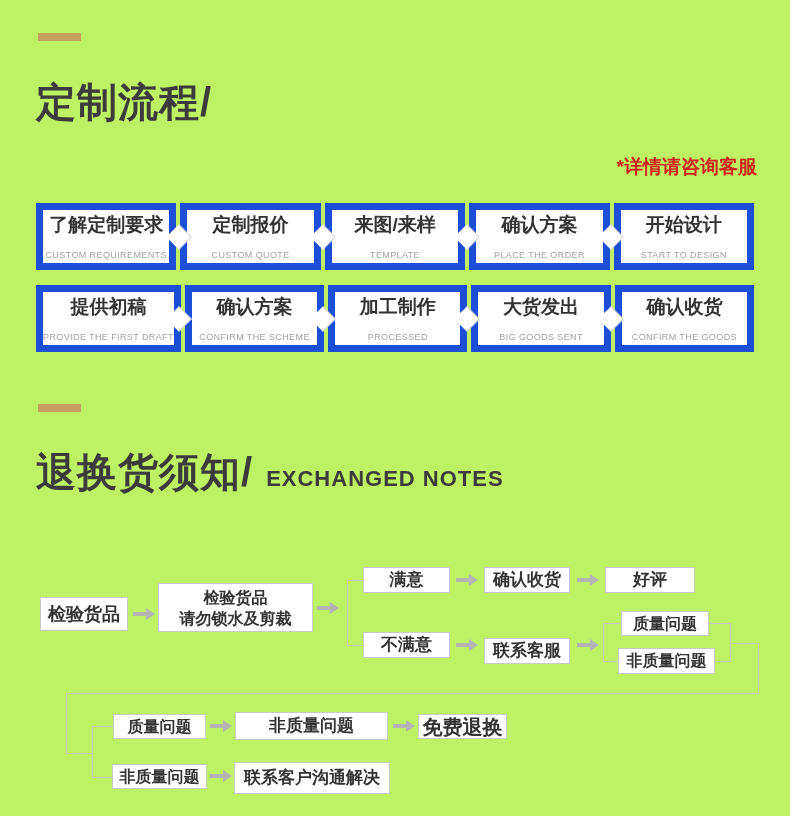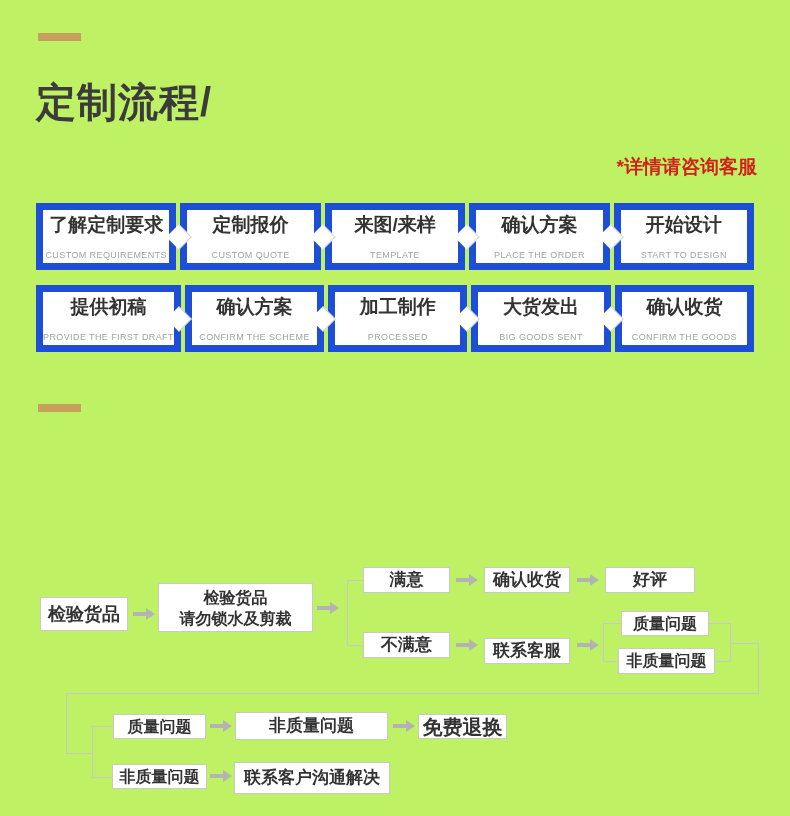--- a/index.html
+++ b/index.html
@@ -92,20 +92,24 @@
       <div class="step-t">确认收货</div>
       <div class="step-s">CONFIRM THE GOODS</div>
     </div>
     <span class="chev c1"></span>
     <span class="chev c2"></span>
     <span class="chev c3"></span>
     <span class="chev c4"></span>
   </div>
 
   <div class="dash" style="top:404px"></div>
+  <div class="heading" style="top:450px">
+    <span class="h-zh">退换货须知/</span>
+    <span class="h-en">EXCHANGED NOTES</span>
+  </div>
 
   <div class="flow">
 
     <div class="fbox" style="left:40px;top:42px;width:88px;height:34px;font-size:18px">
       <span>检验货品</span>
     </div>
     <div class="fbox" style="left:158px;top:28px;width:155px;height:49px;font-size:16px;line-height:21px">
       <span>检验货品</span>
       <span>请勿锁水及剪裁</span>
     </div>

